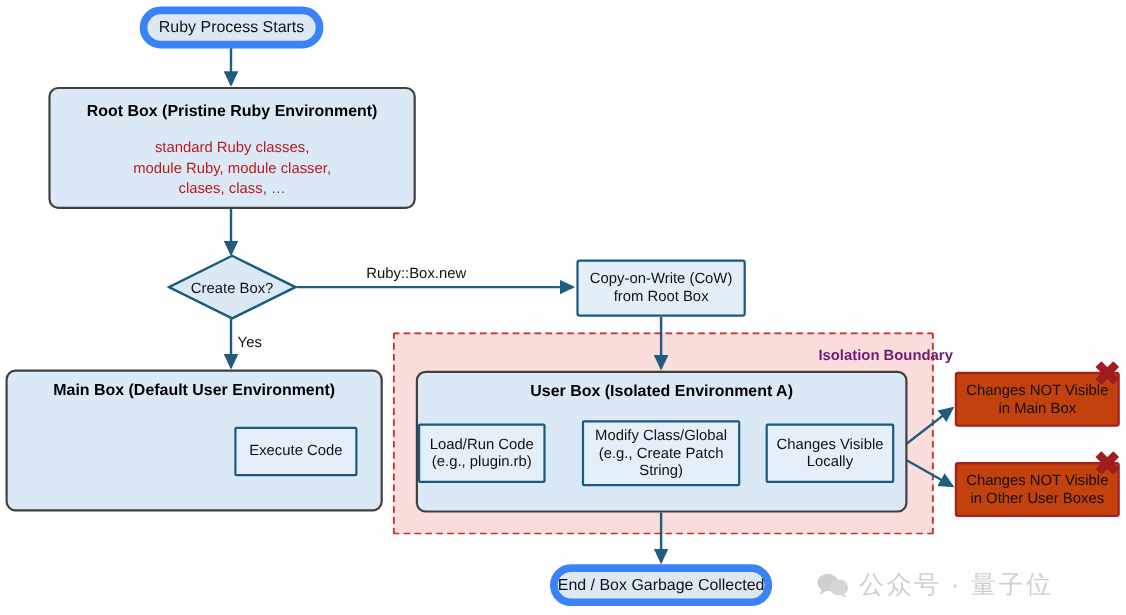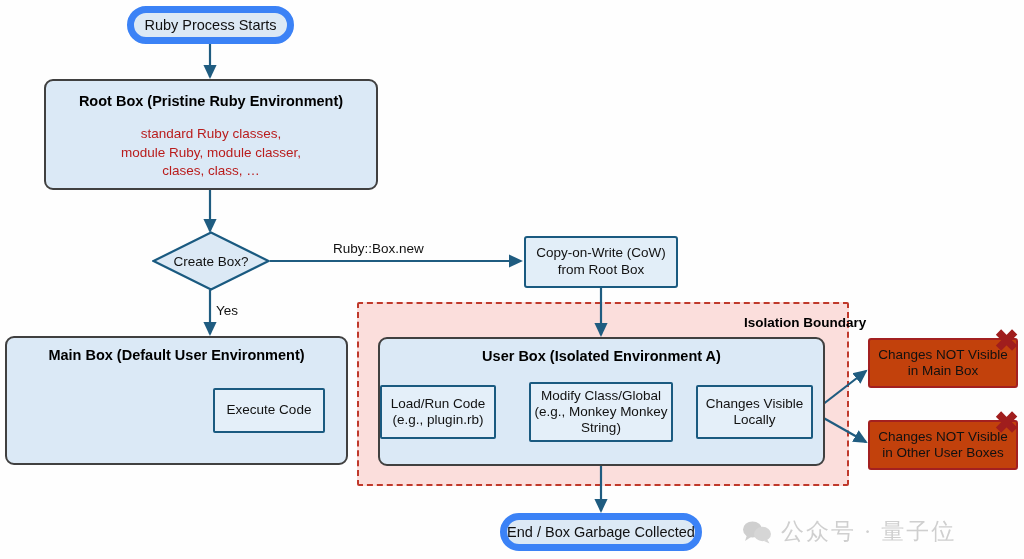--- a/index.html
+++ b/index.html
@@ -87,21 +87,21 @@
   .isolation {
     position: absolute;
     background: #fbdedc;
     border: 2.5px dashed #c0392b;
     border-radius: 2px;
   }
   .isolation-label {
     position: absolute;
     font-weight: bold;
     font-size: 13.5px;
-    color: #000000;
+    color: #701a75;
     white-space: nowrap;
     padding-left: 46px;
   }
   
   .red-box {
     background: #c2410c;
     border: 2.5px solid #a32020;
     border-radius: 3px;
     font-size: 13.5px;
     line-height: 1.22;
@@ -126,21 +126,21 @@
   .watermark {
     position: absolute;
     display: flex;
     align-items: center;
     gap: 9px;
     color: #cfcfcf;
     font-size: 23px;
     letter-spacing: 2px;
     user-select: none;
   }
-  .wm-text { color: #cfcfcf; font-family: Liberation Serif, serif; }
+  .wm-text { color: #cfcfcf; }
 </style>
 </head>
 <body>
 
 <div id="canvas">
 
   <div class="isolation" style="left:357px; top:302px; width:488px; height:180px;"></div>
   <div class="isolation-label" style="left:698px; top:315px;">Isolation Boundary</div>
 
   <svg class="svg-layer" viewBox="0 0 1024 559" preserveAspectRatio="none">
@@ -215,21 +215,21 @@
     <div class="container-title">User Box (Isolated Environment A)</div>
   </div>
 
   <div class="node proc-box" style="left:380px; top:385px; width:116px; height:54px;">
     <div>Load/Run Code</div>
     <div>(e.g., plugin.rb)</div>
   </div>
 
   <div class="node proc-box" style="left:529px; top:382px; width:144px; height:60px;">
     <div>Modify Class/Global</div>
-    <div>(e.g., Monkey Monkey</div>
+    <div>(e.g., Create Patch</div>
     <div>String)</div>
   </div>
 
   <div class="node proc-box" style="left:696px; top:385px; width:117px; height:54px;">
     <div>Changes Visible</div>
     <div>Locally</div>
   </div>
 
   <div class="node red-box" style="left:868px; top:338px; width:150px; height:50px;">
     <div>Changes NOT Visible</div>

